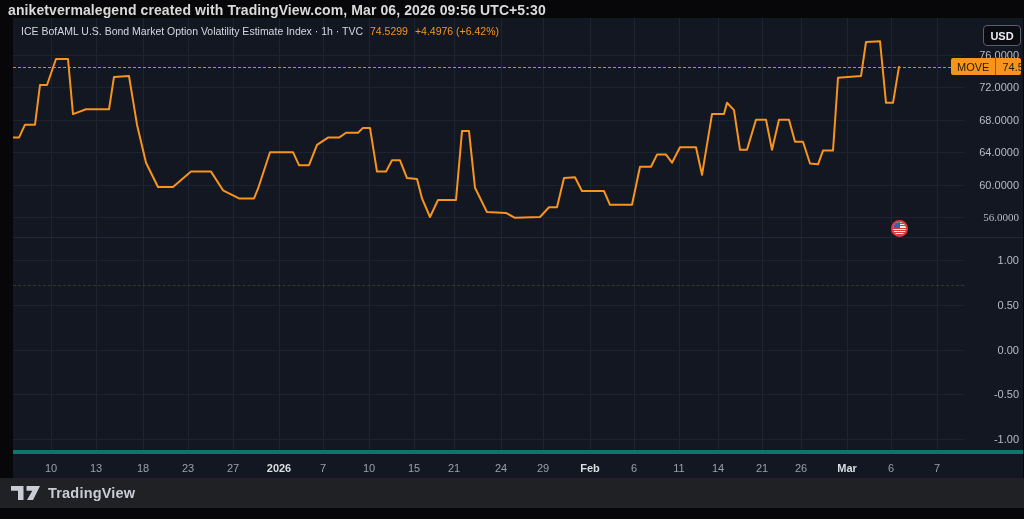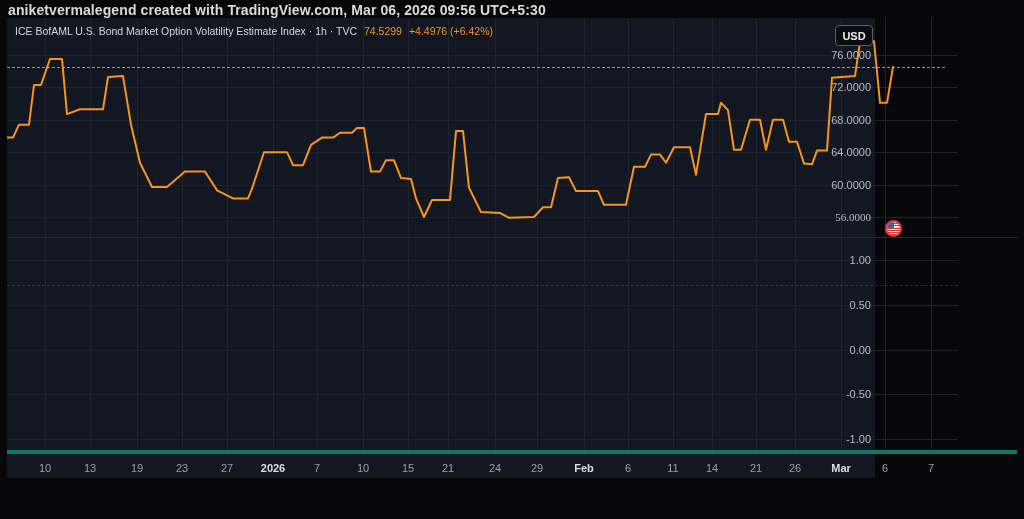--- a/index.html
+++ b/index.html
@@ -1,19 +1,19 @@
 <!DOCTYPE html>
 <html><head>
 <meta charset="utf-8">
 <style>
   html,body{margin:0;padding:0;background:#070709;}
   .page{position:relative;width:1024px;height:519px;background:#070709;overflow:hidden;
         font-family:"Liberation Sans",sans-serif;-webkit-font-smoothing:antialiased;}
   .attribution{position:absolute;left:8px;top:2px;font-size:14px;font-weight:bold;color:#dadada;letter-spacing:.1px;}
-  .chart-panel{position:absolute;left:7px;top:18px;width:868px;height:460px;background:#131722;}
+  .chart-panel{position:absolute;left:13px;top:18px;width:1010px;height:460px;background:#131722;}
   .gridline-v{position:absolute;top:0;width:1px;height:432px;background:#1d2432;}
   .gridline-h{position:absolute;left:0;width:951px;height:1px;background:#1b2230;}
   .pane-separator{position:absolute;left:0;width:1010px;height:1px;background:#232838;}
   .faint-baseline{position:absolute;left:0;width:951px;border-top:1px dashed rgba(200,160,90,.22);}
   #line-svg{position:absolute;left:0;top:0;}
   .priceline{position:absolute;left:0;border-top:1px dashed #f7941e;opacity:.9;}
   .legend{position:absolute;left:8px;top:7px;font-size:10.5px;color:#d5d7de;white-space:nowrap;cursor:pointer;}
   .legend .val{color:#f7941e;margin-left:7px;}
   .usd-btn{position:absolute;top:7px;width:38px;height:21px;background:#0a0c12;border:1px solid #5a5e68;
            border-radius:4px;color:#eceef2;font-size:11px;font-weight:bold;font-family:"Liberation Sans",sans-serif;
@@ -112,21 +112,21 @@
       </div>
 
     <div class="move-badge" id="move-badge" style="left: 938px; right: 2px; top: 40.4078px; background: rgb(247, 148, 30); color: rgb(34, 26, 11);">
       <span class="cell">MOVE</span>
       <span class="cell value">74.5299</span>
     </div>
 
     <div class="time-axis" id="time-axis">
         <span class="time-label" style="left: 38px;">10</span>
         <span class="time-label" style="left: 83px;">13</span>
-        <span class="time-label" style="left: 130px;">19</span>
+        <span class="time-label" style="left: 130px;">18</span>
         <span class="time-label" style="left: 175px;">23</span>
         <span class="time-label" style="left: 220px;">27</span>
         <span class="time-label major" style="left: 266px;">2026</span>
         <span class="time-label" style="left: 310px;">7</span>
         <span class="time-label" style="left: 356px;">10</span>
         <span class="time-label" style="left: 401px;">15</span>
         <span class="time-label" style="left: 441px;">21</span>
         <span class="time-label" style="left: 488px;">24</span>
         <span class="time-label" style="left: 530px;">29</span>
         <span class="time-label major" style="left: 577px;">Feb</span>
@@ -134,14 +134,23 @@
         <span class="time-label" style="left: 666px;">11</span>
         <span class="time-label" style="left: 705px;">14</span>
         <span class="time-label" style="left: 749px;">21</span>
         <span class="time-label" style="left: 788px;">26</span>
         <span class="time-label major" style="left: 834px; text-align: right;">Mar</span>
         <span class="time-label" style="left: 878px;">6</span>
         <span class="time-label" style="left: 924px;">7</span>
       </div>
   </div>
 
+  <div class="bottom-bar">
+    <a class="tv-logo">
+      <svg width="30" height="15" viewBox="0 0 30 15">
+        <path d="M0 0 H12.5 V14 H7 V4.8 H0 Z" fill="#c9ccd3"></path>
+        <path d="M15.5 0 H29 L22 14 H16 L21.3 4.8 H15.5 Z" fill="#c9ccd3"></path>
+      </svg>
+      <span class="tv-logo-text">TradingView</span>
+    </a>
+  </div>
 
 </div>
 
 </body></html>

